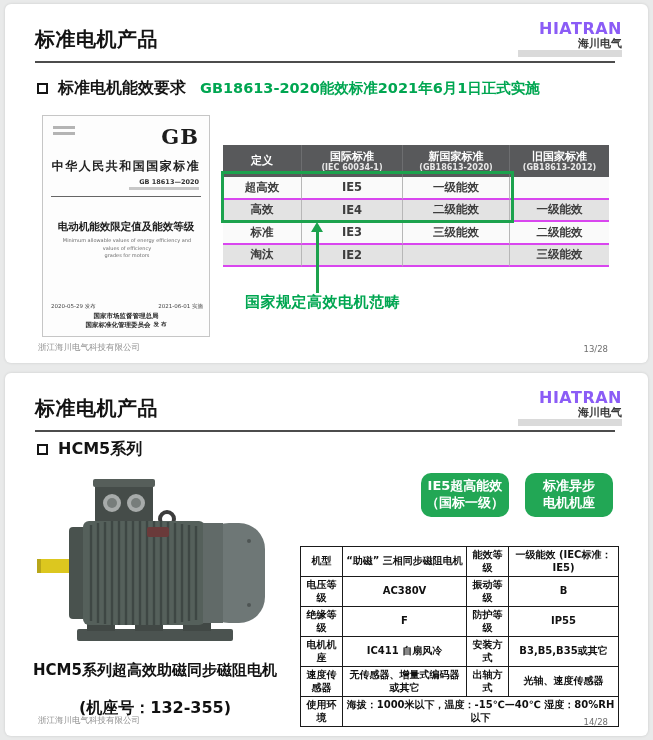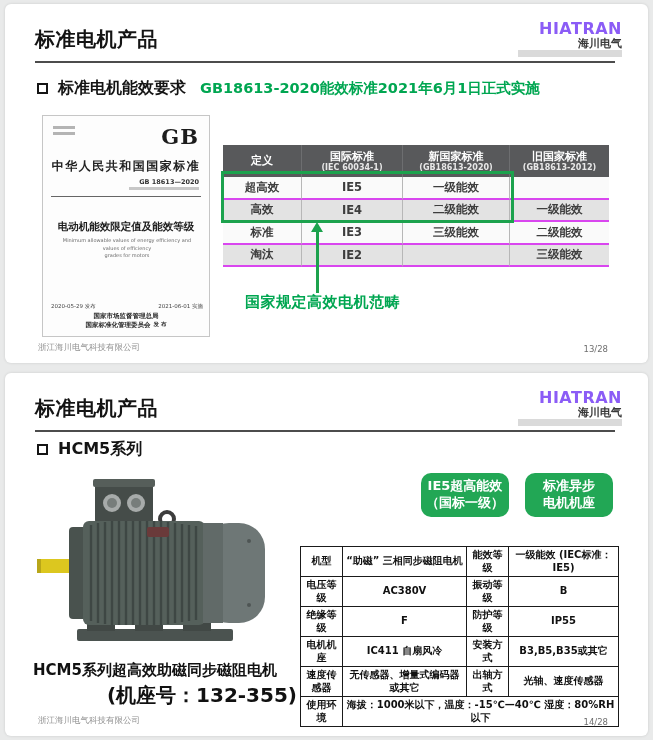--- a/index.html
+++ b/index.html
@@ -105,21 +105,21 @@
     background:#22a755; color:#fff; font-weight:800; font-size:13px;
     display:flex; flex-direction:column; align-items:center; justify-content:center;
     line-height:1.3; text-align:center;
   }
   #badge-0 { left:298px; } #badge-1 { left:416px; } #badge-2 { left:520px; }
 
   .motor-wrap { position:absolute; left:30px; top:98px; width:240px; height:190px; }
 
   .caption { position:absolute; left:8px; top:288px; width:284px; text-align:center; color:#111; }
   .caption-line1 { font-size:15px; font-weight:800; }
-  .caption-line2 { font-size:20px; font-weight:800; margin-top:2px;text-align:right; }
+  .caption-line2 { font-size:16px; font-weight:800; margin-top:18px; }
 
   .spec-table {
     position:absolute; left:295px; top:173px; width:318px;
     border-collapse:collapse; table-layout:fixed;
   }
   .spec-table col.s1 { width:42px; } .spec-table col.s2 { width:124px; }
   .spec-table col.s3 { width:42px; } .spec-table col.s4 { width:110px; }
   .spec-table td {
     border:1px solid #1a1a1a; font-size:10px; font-weight:700; color:#111;
     text-align:center; vertical-align:middle; padding:2px 2px; line-height:1.25;

